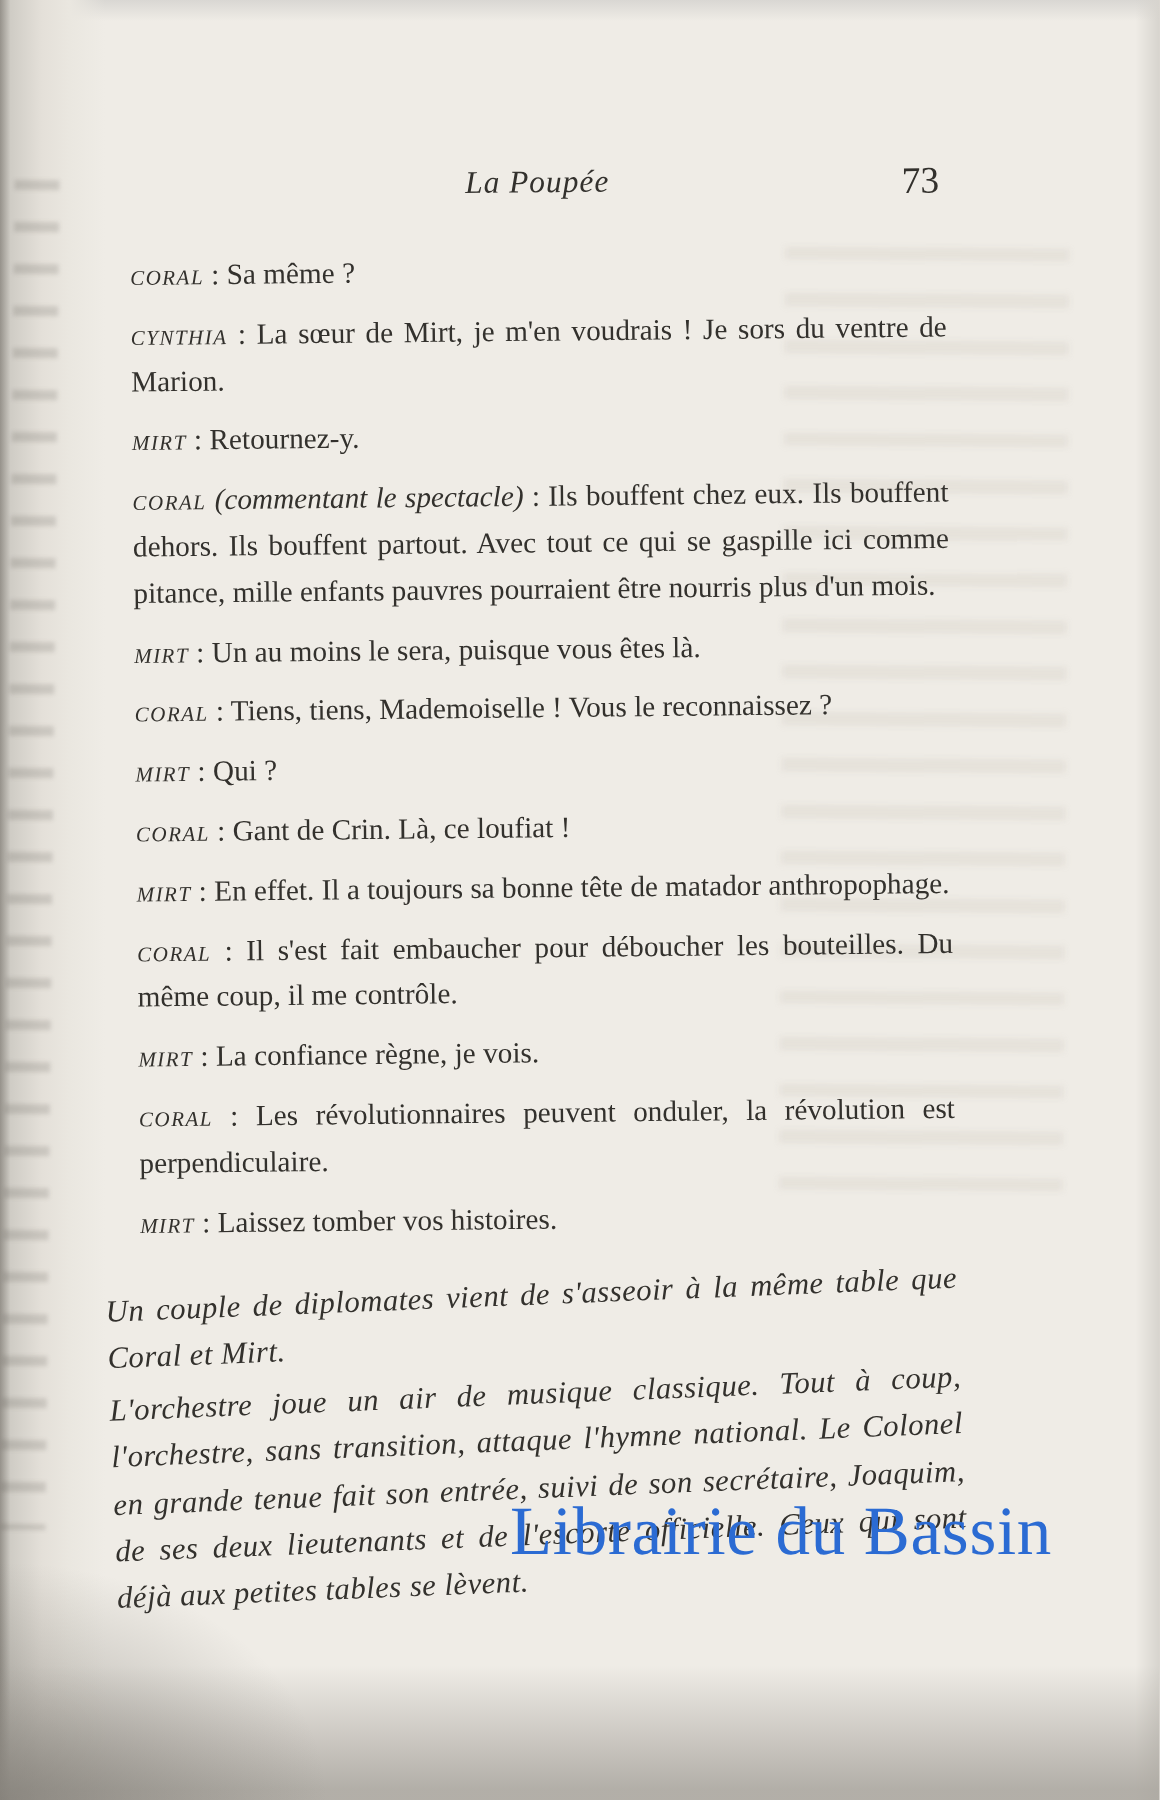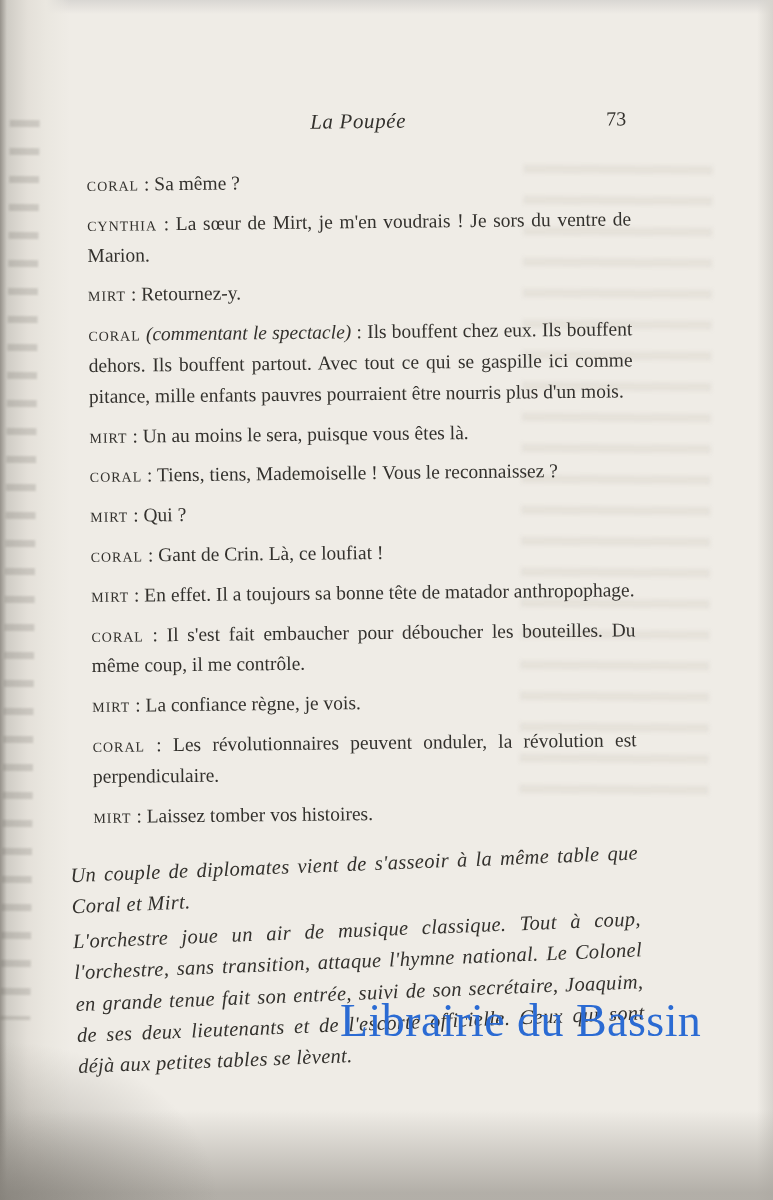--- a/index.html
+++ b/index.html
@@ -80,33 +80,34 @@
     margin-bottom: 24px;
   }
   .book-title {
     position: absolute; left: 0; right: 0; text-align: center;
     font-style: italic;
     font-size: 21px;
     letter-spacing: 0.03em;
   }
   .page-number {
     position: absolute; right: 4px; top: 1px;
-    font-size: 20px;
+    font-size: 25px;
   }
   .dialogue p.line {
     margin: 0 0 9px 0;
     font-size: 19.5px;
     line-height: 1.58;
     text-align: justify;
     text-justify: inter-word;
   }
   .speaker {
     font-variant: small-caps;
     text-transform: lowercase;
     letter-spacing: 0.05em;
+    font-style: italic;
   }
   .stagenote { font-style: italic; }
 
   .stage-directions {
     margin-top: 28px;
     margin-left: -24px;
     width: 568px;
     transform: rotate(-1.7deg);
     transform-origin: top left;
     font-style: italic;

